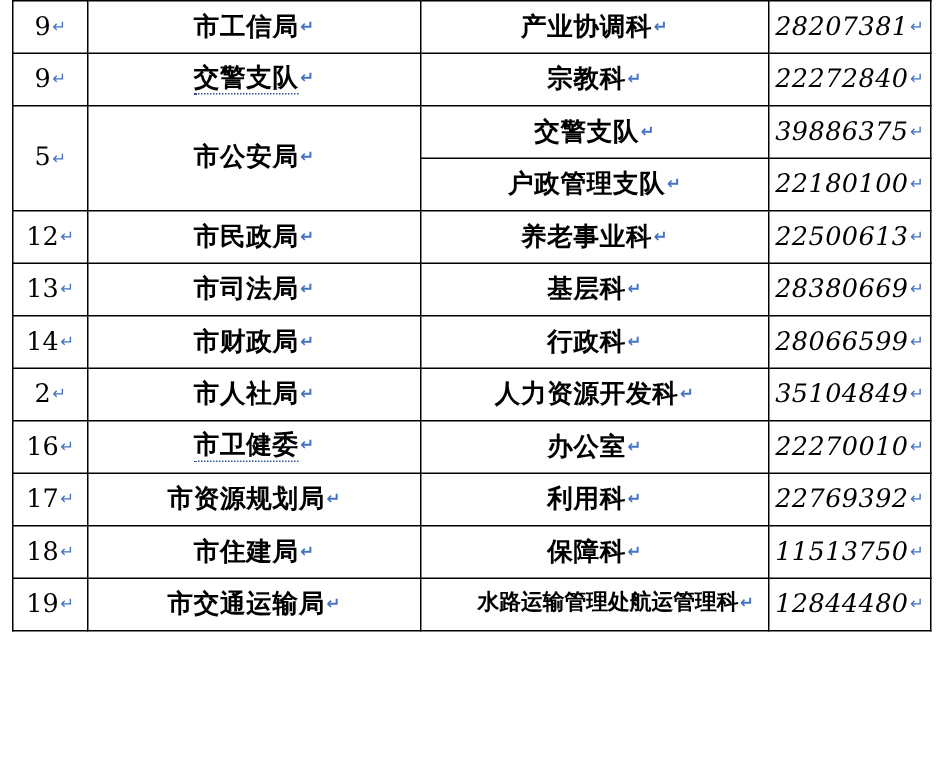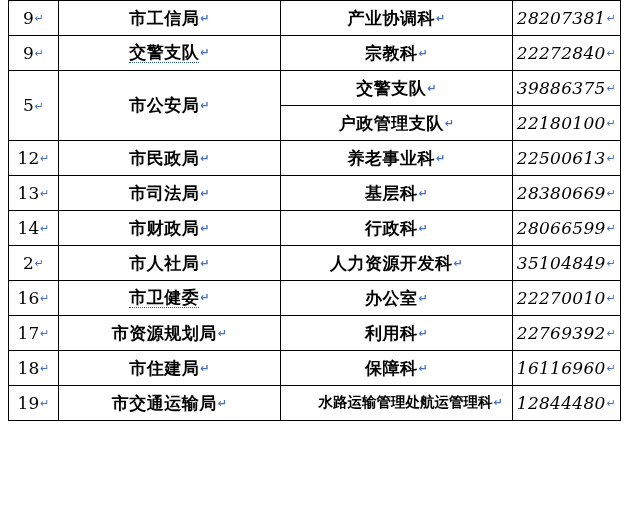--- a/index.html
+++ b/index.html
@@ -146,21 +146,21 @@
         <tr>
           <td class="idx" rowspan="1"><span class="cell-inner">17</span><span class="mark">↵</span></td>
           <td class="unit" rowspan="1"><span class="cell-inner">市资源规划局</span><span class="mark">↵</span></td>
           <td class="dept"><span class="cell-inner">利用科</span><span class="mark">↵</span></td>
           <td class="phone"><span class="cell-inner">22769392</span><span class="mark">↵</span></td>
         </tr>
         <tr>
           <td class="idx" rowspan="1"><span class="cell-inner">18</span><span class="mark">↵</span></td>
           <td class="unit" rowspan="1"><span class="cell-inner">市住建局</span><span class="mark">↵</span></td>
           <td class="dept"><span class="cell-inner">保障科</span><span class="mark">↵</span></td>
-          <td class="phone"><span class="cell-inner">16116960</span><span class="mark">↵</span></td>
+          <td class="phone"><span class="cell-inner">11513750</span><span class="mark">↵</span></td>
         </tr>
         <tr>
           <td class="idx" rowspan="1"><span class="cell-inner">19</span><span class="mark">↵</span></td>
           <td class="unit" rowspan="1"><span class="cell-inner">市交通运输局</span><span class="mark">↵</span></td>
           <td class="dept small"><span class="cell-inner">水路运输管理处航运管理科</span><span class="mark">↵</span></td>
           <td class="phone"><span class="cell-inner">12844480</span><span class="mark">↵</span></td>
         </tr>
       </tbody>
   </table>
 </div>

